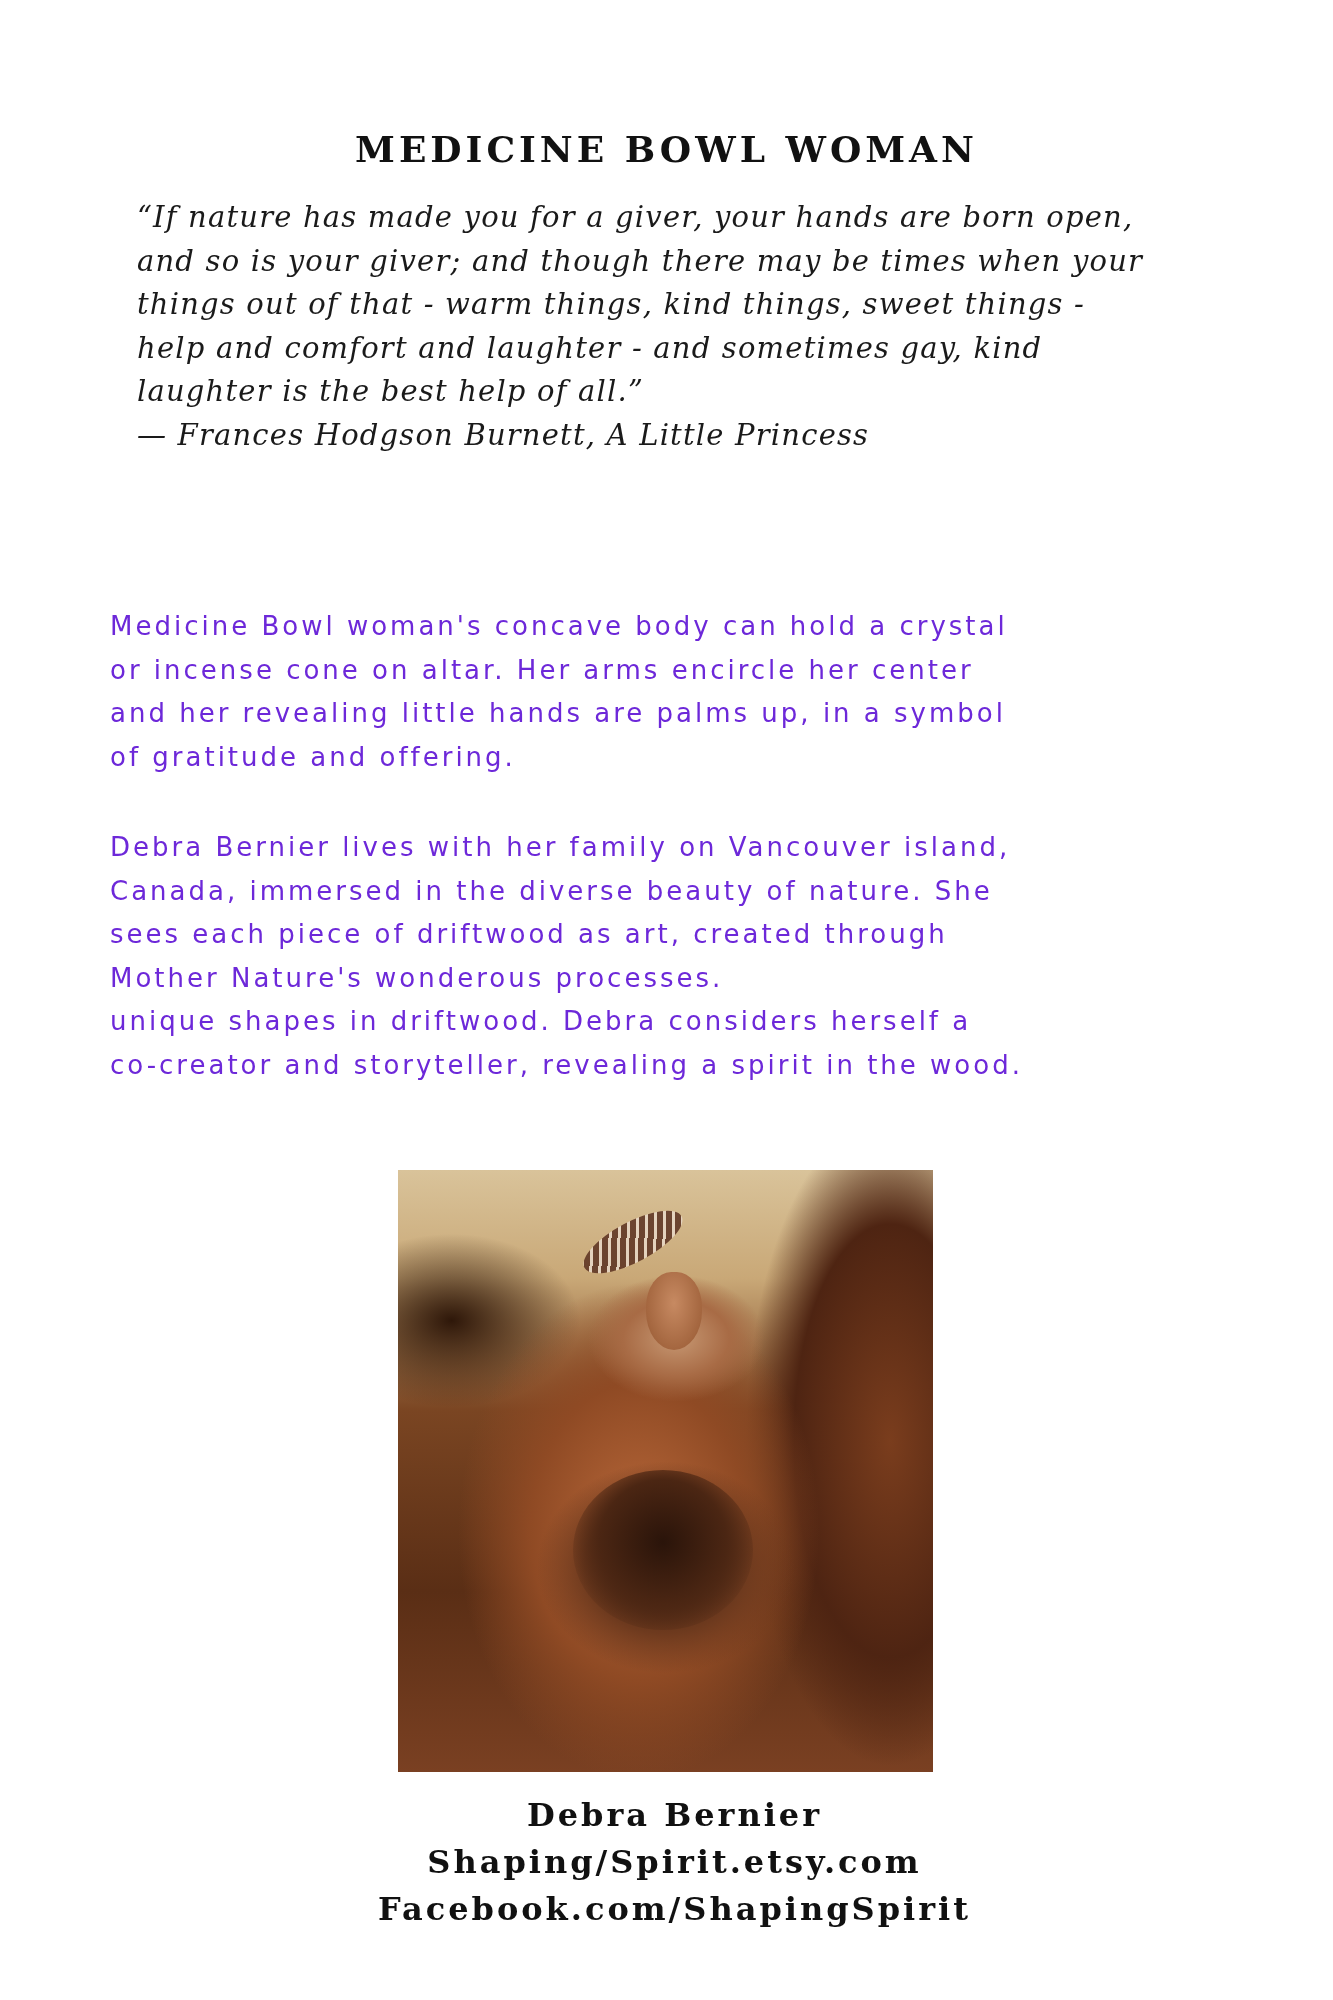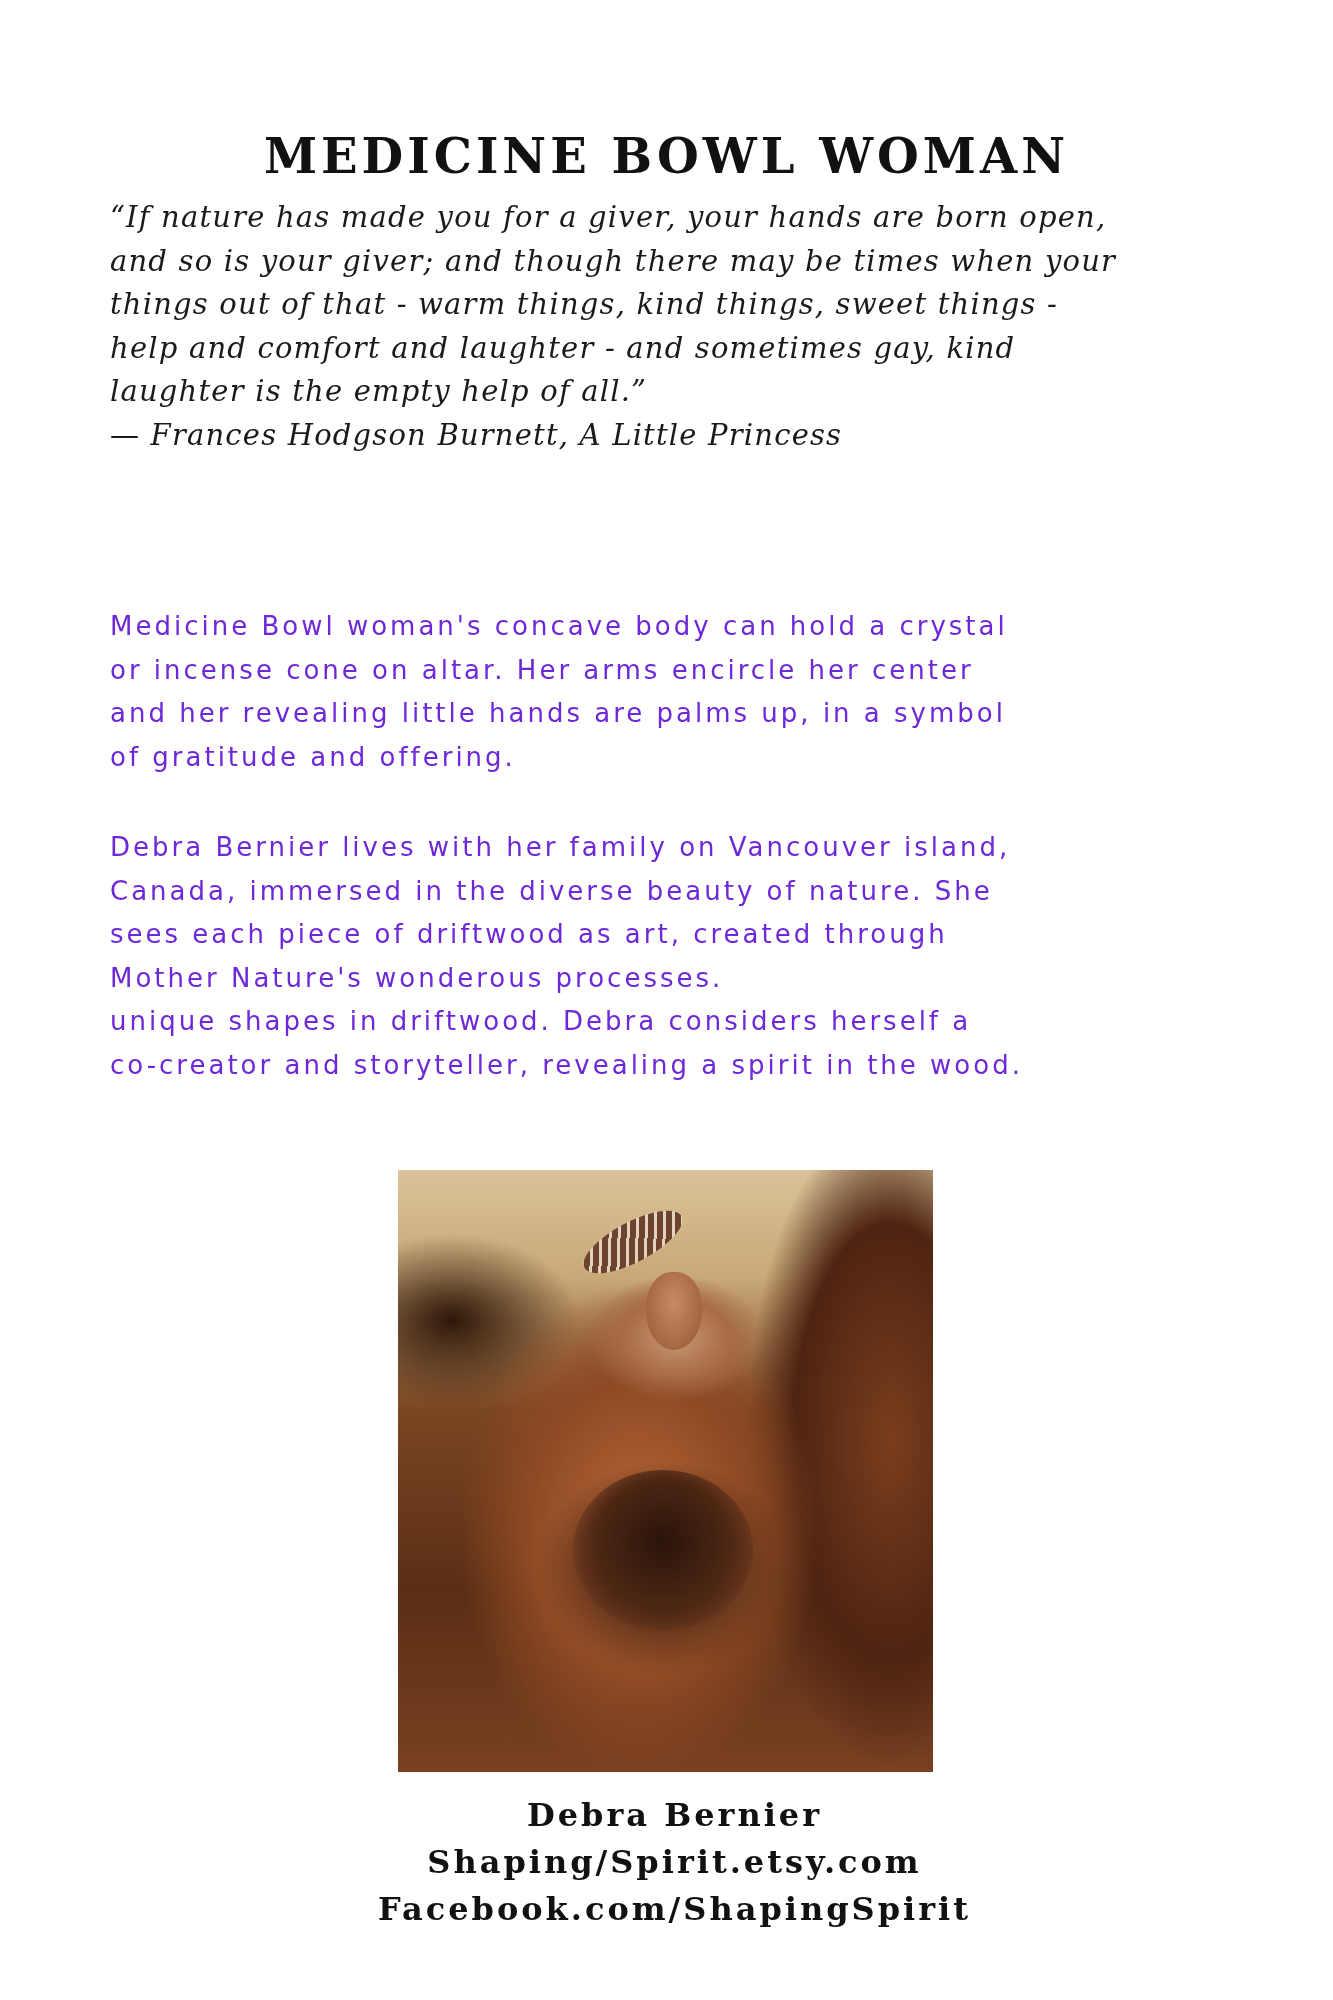--- a/index.html
+++ b/index.html
@@ -1,19 +1,19 @@
 <!DOCTYPE html>
 <html><head>
 <meta charset="utf-8">
 <style>
   html,body{margin:0;padding:0;background:#ffffff;}
   body{width:1333px;height:2000px;position:relative;overflow:hidden;color:#141414;font-family:"DejaVu Serif",serif;}
-  .title{position:absolute;left:0;width:1333px;top:128px;text-align:center;font-family:"DejaVu Serif",serif;font-weight:bold;font-size:48px;letter-spacing:4px;color:#111;}
+  .title{position:absolute;left:0;width:1333px;top:128px;text-align:center;font-family:"DejaVu Serif",serif;font-weight:bold;font-size:36px;letter-spacing:4px;color:#111;}
   .quote{position:absolute;left:110px;top:196px;width:1120px;font-family:"DejaVu Serif",serif;font-style:italic;font-size:29px;line-height:43.5px;letter-spacing:1.2px;color:#1a1a1a;}
-  .quote div{white-space:nowrap;}
+  .quote div{white-space:nowrap;margin-left:27px;}
   .body{position:absolute;left:110px;width:1150px;font-family:"DejaVu Sans",sans-serif;font-size:26px;line-height:43.5px;letter-spacing:3px;color:#6d28d9;}
   .body div{white-space:nowrap;}
   .p1{top:605px;}
   .p2{top:826px;}
   .photo{position:absolute;left:398px;top:1170px;width:535px;height:602px;overflow:hidden;
     background:
       radial-gradient(ellipse 22% 14% at 52% 28%, #c79873 0%, #a86b45 45%, transparent 75%),
       radial-gradient(ellipse 30% 22% at 50% 66%, #3b1f10 0%, #6e3a1e 50%, transparent 80%),
       radial-gradient(ellipse 45% 55% at 45% 60%, #b8683a 0%, #8f4a24 45%, transparent 75%),
       radial-gradient(ellipse 30% 60% at 92% 45%, #7a3d1d 0%, #4e2412 60%, transparent 90%),
@@ -28,21 +28,21 @@
 </head>
 <body>
 
 <div class="title">MEDICINE BOWL WOMAN</div>
 
 <div class="quote">
   <div>“If nature has made you for a giver, your hands are born open,</div>
   <div>and so is your giver; and though there may be times when your</div>
   <div>things out of that - warm things, kind things, sweet things -</div>
   <div>help and comfort and laughter - and sometimes gay, kind</div>
-  <div>laughter is the empty help of all.”</div>
+  <div>laughter is the best help of all.”</div>
   <div>— Frances Hodgson Burnett, A Little Princess</div>
 </div>
 
 <div class="body p1">
   <div>Medicine Bowl woman's concave body can hold a crystal</div>
   <div>or incense cone on altar. Her arms encircle her center</div>
   <div>and her revealing little hands are palms up, in a symbol</div>
   <div>of gratitude and offering.</div>
 </div>
 

